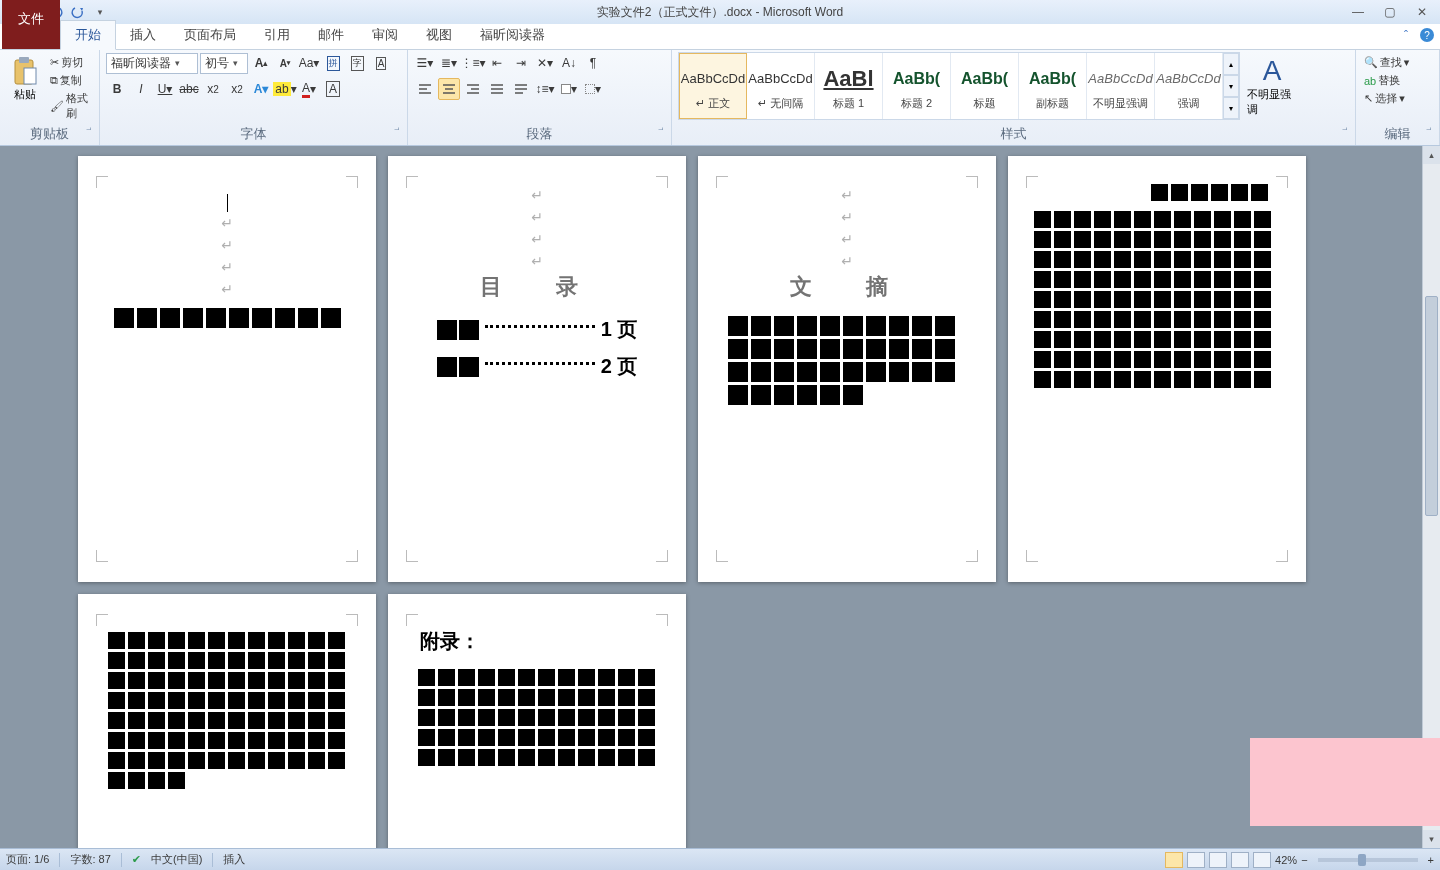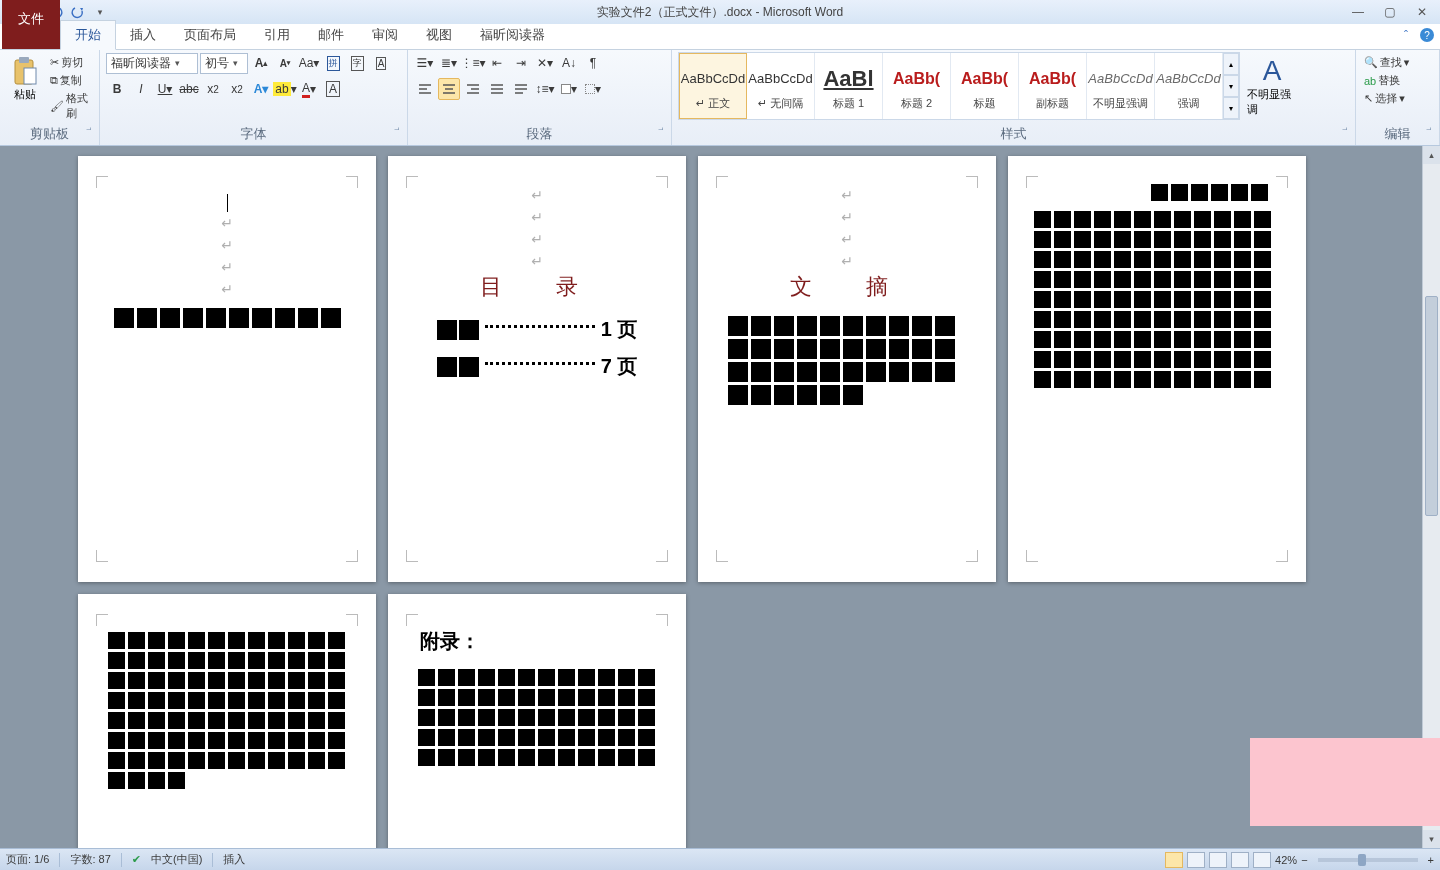--- a/index.html
+++ b/index.html
@@ -39,41 +39,41 @@
 .big-icon{width:32px;height:32px;display:flex;align-items:center;justify-content:center;font-size:24px;}
 .mini{font-size:11px;color:#3a3a3a;display:flex;align-items:center;gap:2px;cursor:pointer;padding:1px 2px;}
 
 
 .styles-gallery{display:flex;gap:0;border:1px solid #cbd8e8;background:#fff;height:68px;}
 .style-item{width:68px;display:flex;flex-direction:column;align-items:center;justify-content:center;border-right:1px solid #e2e9f2;cursor:pointer;padding:2px;}
 .style-item.sel{border:1px solid #e5b85f;background:#fdf5e0;}
 .style-item .prev{font-size:13px;color:#333;height:34px;display:flex;align-items:center;}
 .style-item .lbl{font-size:11px;color:#444;}
 .style-item .prev.big{font-size:22px;font-weight:bold;text-decoration:underline;}
-.style-item .prev.med{font-size:16px;font-weight:bold;color:#b91c1c;text-align:center;}
+.style-item .prev.med{font-size:16px;font-weight:bold;color:#14532d;text-align:center;}
 .style-item .prev.ital{font-style:italic;color:#6a6a6a;}
 .gallery-scroll{width:16px;display:flex;flex-direction:column;}
 .gallery-scroll div{flex:1;border:1px solid #cbd8e8;display:flex;align-items:center;justify-content:center;font-size:8px;background:#eef3fa;cursor:pointer;}
 
 
 .docarea { position:absolute; top:146px; left:0; right:0; bottom:22px; background:#8a98a6; overflow:hidden; }
 .pages-wrap{position:absolute;left:0;top:10px;display:flex;flex-wrap:wrap;gap:12px;padding-left:78px;width:1380px;}
 .page{width:298px;height:426px;background:#fff;box-shadow:0 1px 4px rgba(0,0,0,.35);position:relative;padding:28px 24px;}
 .page.short{height:266px;overflow:hidden;}
 .crop{position:absolute;width:12px;height:12px;border:1px solid #bbb;}
 .crop.tl{top:20px;left:18px;border-right:none;border-bottom:none;}
 .crop.tr{top:20px;right:18px;border-left:none;border-bottom:none;}
 .crop.bl{bottom:20px;left:18px;border-right:none;border-top:none;}
 .crop.br{bottom:20px;right:18px;border-left:none;border-top:none;}
 .para-mark{color:#b0b0b0;font-size:14px;text-align:center;line-height:22px;}
 .cursor{display:inline-block;width:1px;height:18px;background:#000;vertical-align:middle;}
 .redline{display:flex;justify-content:center;gap:3px;margin-top:8px;}
 .blk{display:inline-block;width:20px;height:20px;background:#000;}
 .blk.s{width:17px;height:17px;}
-.chtitle{text-align:center;font-size:22px;font-weight:normal;letter-spacing:16px;margin-bottom:14px;color:#7f1d1d;}
+.chtitle{text-align:center;font-size:22px;font-weight:bold;letter-spacing:16px;margin-bottom:14px;color:#737373;}
 .toc-line{display:flex;align-items:center;font-size:18px;font-weight:bold;margin:10px 0;justify-content:center;}
 .toc-blks{display:flex;gap:2px;}
 .toc-dots{flex:0 0 110px;border-bottom:3px dotted #000;margin:0 6px 6px 6px;}
 .toc-pg{font-size:20px;font-weight:bold;}
 .body-blocks{display:flex;flex-wrap:wrap;gap:3px;justify-content:flex-start;padding:0 6px;}
 .p4 .body-blocks{padding:0 2px;}
 .righthead{display:flex;gap:3px;justify-content:flex-end;padding-right:14px;margin-bottom:10px;}
 .appx{font-size:20px;font-weight:bold;margin:6px 0 14px 8px;}
 .vscroll{position:absolute;right:0;top:0;bottom:0;width:18px;background:#e7ebf0;border-left:1px solid #c0cad6;}
 .vscroll .arrow{height:18px;background:#dbe2eb;display:flex;align-items:center;justify-content:center;font-size:9px;color:#555;}
@@ -371,21 +371,21 @@
           </span>
           <span class="toc-dots"></span>
           <span class="toc-pg">1 页</span>
         </div>
       <div class="toc-line">
           <span class="toc-blks">
             <span class="blk"></span>
             <span class="blk"></span>
           </span>
           <span class="toc-dots"></span>
-          <span class="toc-pg">7 页</span>
+          <span class="toc-pg">2 页</span>
         </div>
     </div>
 
     <div class="page">
       <span class="crop tl"></span>
         <span class="crop tr"></span>
         <span class="crop bl"></span>
         <span class="crop br"></span>
       <div class="para-mark">↵</div>
         <div class="para-mark">↵</div>

